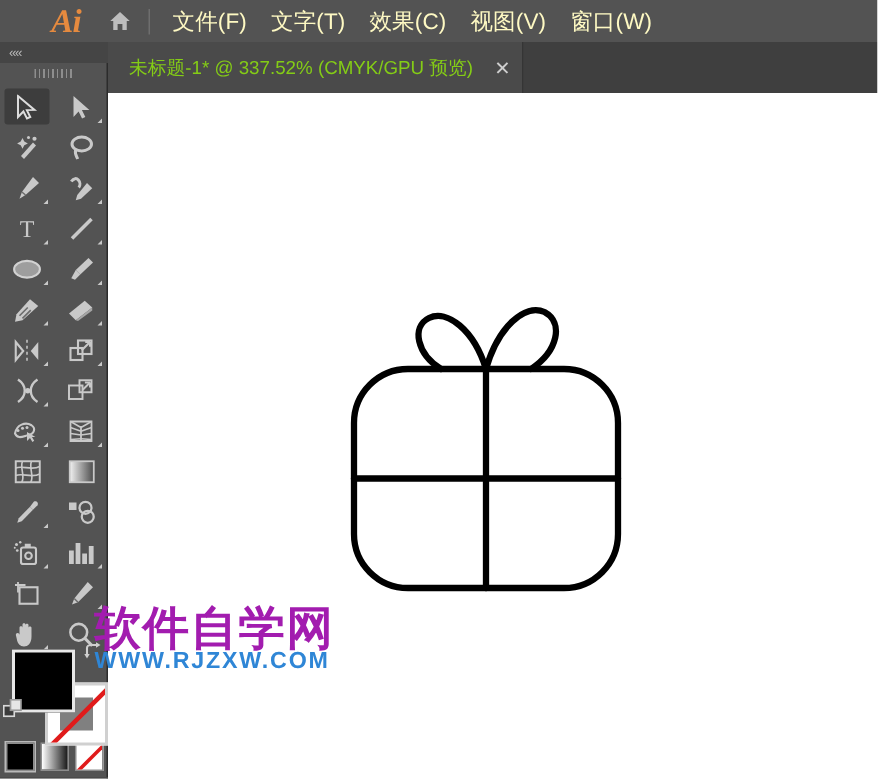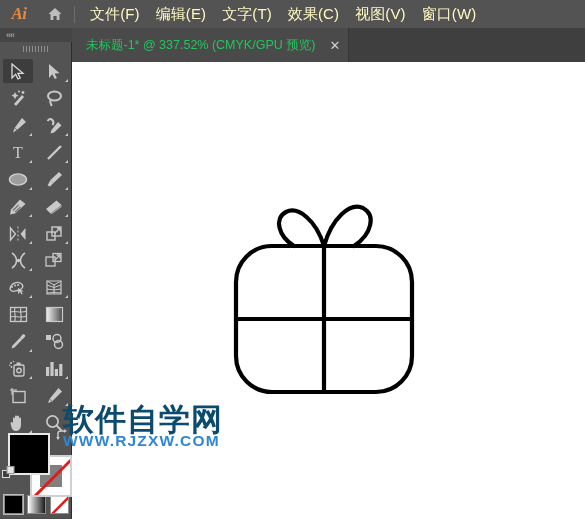--- a/index.html
+++ b/index.html
@@ -13,23 +13,24 @@
 
   
   #menubar {
     position:absolute; left:0; top:0; width:585px; height:28px;
     background:#535353;
     display:flex; align-items:center;
   }
   #ai-logo {
     width:38px; height:28px;
     display:flex; align-items:center; justify-content:center;
-    color:#e58a3f; font-size:17px; font-weight:bold; font-style:italic;
+    color:#e58a3f; font-size:22px; font-weight:bold; font-style:italic;
     letter-spacing:-0.5px;
     font-family:"Liberation Serif","DejaVu Serif",serif;
+    margin-left:25px;
   }
   #home-btn {
     width:34px; height:28px;
     display:flex; align-items:center; justify-content:center;
   }
   #menu-sep {
     width:1px; height:17px; background:#6e6e6e; margin:0 7px 0 2px;
   }
   .menu-item {
     color:#fef9c3; font-size:15px;
@@ -43,21 +44,21 @@
     background:#3f3f3f;
   }
   #doc-tab {
     position:absolute; left:72px; top:0; height:34px;
     background:#4a4a4a;
     display:flex; align-items:center;
     padding:0 8px 0 14px;
     border-right:1px solid #353535;
   }
   #doc-tab-title {
-    color:#22c55e; font-size:12.5px; white-space:nowrap;
+    color:#84cc16; font-size:12.5px; white-space:nowrap;
   }
   #doc-tab-close {
     color:#cfcfcf; font-size:13px; margin-left:14px; font-weight:bold;
     line-height:1;
   }
 
   
   #toolpanel {
     position:absolute; left:0; top:28px; width:72px; height:491px;
     background:#535353;
@@ -160,42 +161,41 @@
   #artwork {
     position:absolute; left:152px; top:122px;
   }
 
   
   #watermark {
     position:absolute; left:63px; top:404px;
     z-index:20;
   }
   #wm-cn {
-    font-size:31px; font-weight:bold; color:#0c4a6e;
+    font-size:31px; font-weight:bold; color:#a21caf;
     letter-spacing:1px; line-height:1;
     font-family:"DejaVu Sans","Liberation Sans",sans-serif;
   }
   #wm-en {
     font-size:15.5px; font-weight:bold; color:#2f86d6;
     letter-spacing:1.2px; line-height:1; margin-top:-2px;
   }
 </style>
 </head>
 <body>
 
 <div id="menubar">
   <div id="ai-logo">Ai</div>
   <div id="home-btn">
     <svg width="16" height="16" viewBox="0 0 16 16">
       <path d="M8 2 L14.5 8 L12.5 8 L12.5 14 L9.6 14 L9.6 10 L6.4 10 L6.4 14 L3.5 14 L3.5 8 L1.5 8 Z" fill="#bdbdbd"></path>
     </svg>
   </div>
   <div id="menu-sep"></div>
   <div class="menu-item">文件(F)</div>
-  <div class="menu-item">编辑(E)</div>
   <div class="menu-item">文字(T)</div>
   <div class="menu-item">效果(C)</div>
   <div class="menu-item">视图(V)</div>
   <div class="menu-item">窗口(W)</div>
 </div>
 
 <div id="tabbar">
   <div id="doc-tab">
     <span id="doc-tab-title">未标题-1* @ 337.52% (CMYK/GPU 预览)</span>
     <span id="doc-tab-close">✕</span>

